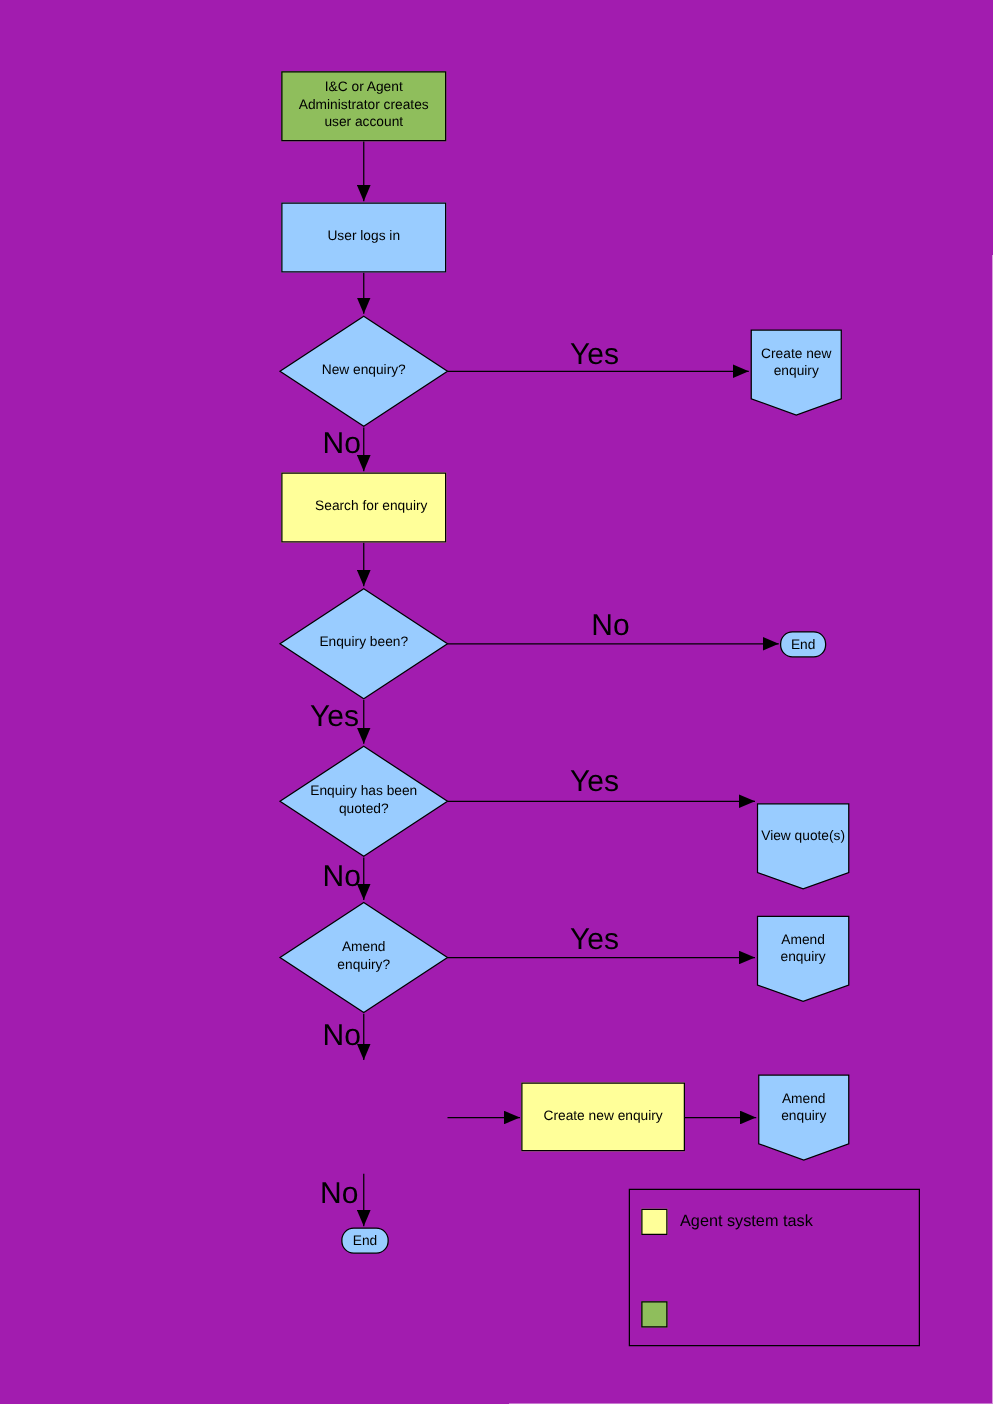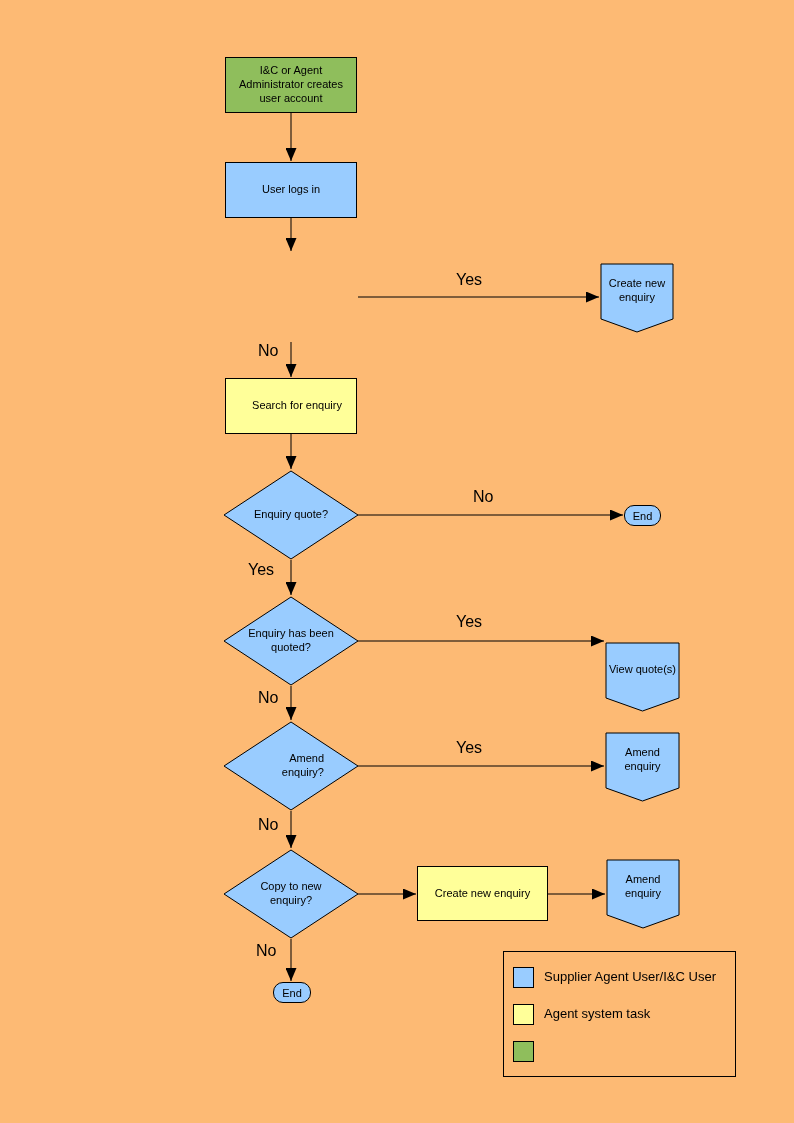--- a/index.html
+++ b/index.html
@@ -1,21 +1,21 @@
 <!DOCTYPE html>
 <html style="--c-blue: #99CCFF; --c-yellow: #FFFF99; --c-green: #8FBE5C; --c-line: #000000;"><head>
 <meta charset="utf-8">
 <style>
   html, body { margin: 0; padding: 0; background: #ffffff; }
   body { font-family: "Liberation Sans", sans-serif; color: #000; }
   #canvas {
     position: relative;
     width: 794px;
     height: 1123px;
-    background: #fdba74;
+    background: #a21caf;
     overflow: hidden;
   }
   #edges { position: absolute; left: 0; top: 0; pointer-events: none; }
 
   .node { position: absolute; box-sizing: border-box; }
   .rect {
     border: 1px solid #000;
     display: flex; align-items: center; justify-content: center;
     text-align: center;
     font-size: 11px; line-height: 1.25;
@@ -41,21 +41,21 @@
     background: var(--c-blue, #99CCFF);
     border: 1px solid #000;
     border-radius: 10px;
     display: flex; align-items: center; justify-content: center;
     font-size: 11px;
     box-sizing: border-box;
   }
 
   .edge-label {
     position: absolute;
-    font-size: 16px;
+    font-size: 24px;
     line-height: 1;
     white-space: nowrap;
   }
 
   #legend {
     position: absolute;
     left: 503px; top: 951px;
     width: 233px; height: 126px;
     border: 1px solid #000;
     box-sizing: border-box;
@@ -106,37 +106,43 @@
   </svg>
 
   <div class="node rect green" style="left:225px; top:57px; width:132px; height:56px;">
     <span>I&amp;C or Agent Administrator creates user account</span>
   </div>
 
   <div class="node rect blue" style="left:225px; top:162px; width:132px; height:56px;">
     <span>User logs in</span>
   </div>
 
+  <div class="shape diamond" style="left:223px; top:252px; width:136px; height:90px;">
+    <svg width="136" height="90" viewBox="0 0 136 90">
+      <polygon points="68,1 135,45 68,89 1,45"></polygon>
+    </svg>
+    <span class="lbl">New enquiry?</span>
+  </div>
 
   <div class="shape pentagon" style="left:600px; top:263px; width:74px; height:70px;">
     <svg width="74" height="70" viewBox="0 0 74 70">
       <polygon points="1,1 73,1 73,56 37,69 1,56"></polygon>
     </svg>
     <span class="lbl">Create new enquiry</span>
   </div>
 
   <div class="node rect yellow" style="left:225px; top:378px; width:132px; height:56px;padding-left:16px;">
     <span>Search for enquiry</span>
   </div>
 
   <div class="shape diamond" style="left:223px; top:470px; width:136px; height:90px;">
     <svg width="136" height="90" viewBox="0 0 136 90">
       <polygon points="68,1 135,45 68,89 1,45"></polygon>
     </svg>
-    <span class="lbl" style="padding:0 30px;">Enquiry quote?</span>
+    <span class="lbl" style="padding:0 30px;">Enquiry been?</span>
   </div>
 
   <div class="terminator" style="left:624px; top:505px; width:37px; height:21px;">
     <span>End</span>
   </div>
 
   <div class="shape diamond" style="left:223px; top:596px; width:136px; height:90px;">
     <svg width="136" height="90" viewBox="0 0 136 90">
       <polygon points="68,1 135,45 68,89 1,45"></polygon>
     </svg>
@@ -147,36 +153,30 @@
     <svg width="75" height="70" viewBox="0 0 75 70">
       <polygon points="1,1 74,1 74,56 37.5,69 1,56"></polygon>
     </svg>
     <span class="lbl">View quote(s)</span>
   </div>
 
   <div class="shape diamond" style="left:223px; top:721px; width:136px; height:90px;">
     <svg width="136" height="90" viewBox="0 0 136 90">
       <polygon points="68,1 135,45 68,89 1,45"></polygon>
     </svg>
-    <span class="lbl" style="padding:0 35px;text-align:right;">Amend enquiry?</span>
+    <span class="lbl" style="padding:0 35px;">Amend enquiry?</span>
   </div>
 
   <div class="shape pentagon" style="left:605px; top:732px; width:75px; height:70px;">
     <svg width="75" height="70" viewBox="0 0 75 70">
       <polygon points="1,1 74,1 74,56 37.5,69 1,56"></polygon>
     </svg>
     <span class="lbl">Amend enquiry</span>
   </div>
 
-  <div class="shape diamond" style="left:223px; top:849px; width:136px; height:90px;">
-    <svg width="136" height="90" viewBox="0 0 136 90">
-      <polygon points="68,1 135,45 68,89 1,45"></polygon>
-    </svg>
-    <span class="lbl" style="padding:0 28px;">Copy to new enquiry?</span>
-  </div>
 
   <div class="node rect yellow" style="left:417px; top:866px; width:131px; height:55px;">
     <span>Create new enquiry</span>
   </div>
 
   <div class="shape pentagon" style="left:606px; top:859px; width:74px; height:70px;">
     <svg width="74" height="70" viewBox="0 0 74 70">
       <polygon points="1,1 73,1 73,56 37,69 1,56"></polygon>
     </svg>
     <span class="lbl">Amend enquiry</span>
@@ -191,24 +191,20 @@
   <div class="edge-label" style="left:473px; top:489px;">No</div>
   <div class="edge-label" style="left:248px; top:562px;">Yes</div>
   <div class="edge-label" style="left:456px; top:614px;">Yes</div>
   <div class="edge-label" style="left:258px; top:690px;">No</div>
   <div class="edge-label" style="left:456px; top:740px;">Yes</div>
   <div class="edge-label" style="left:258px; top:817px;">No</div>
   <div class="edge-label" style="left:256px; top:943px;">No</div>
 
   <div id="legend">
     <div class="legend-item">
-      <span class="legend-swatch blue"></span>
-      <span class="legend-label">Supplier Agent User/I&amp;C User</span>
-    </div>
-    <div class="legend-item">
       <span class="legend-swatch yellow"></span>
       <span class="legend-label">Agent system task</span>
     </div>
     <div class="legend-item">
       <span class="legend-swatch green"></span>
     </div>
   </div>
 
 </div>
 

